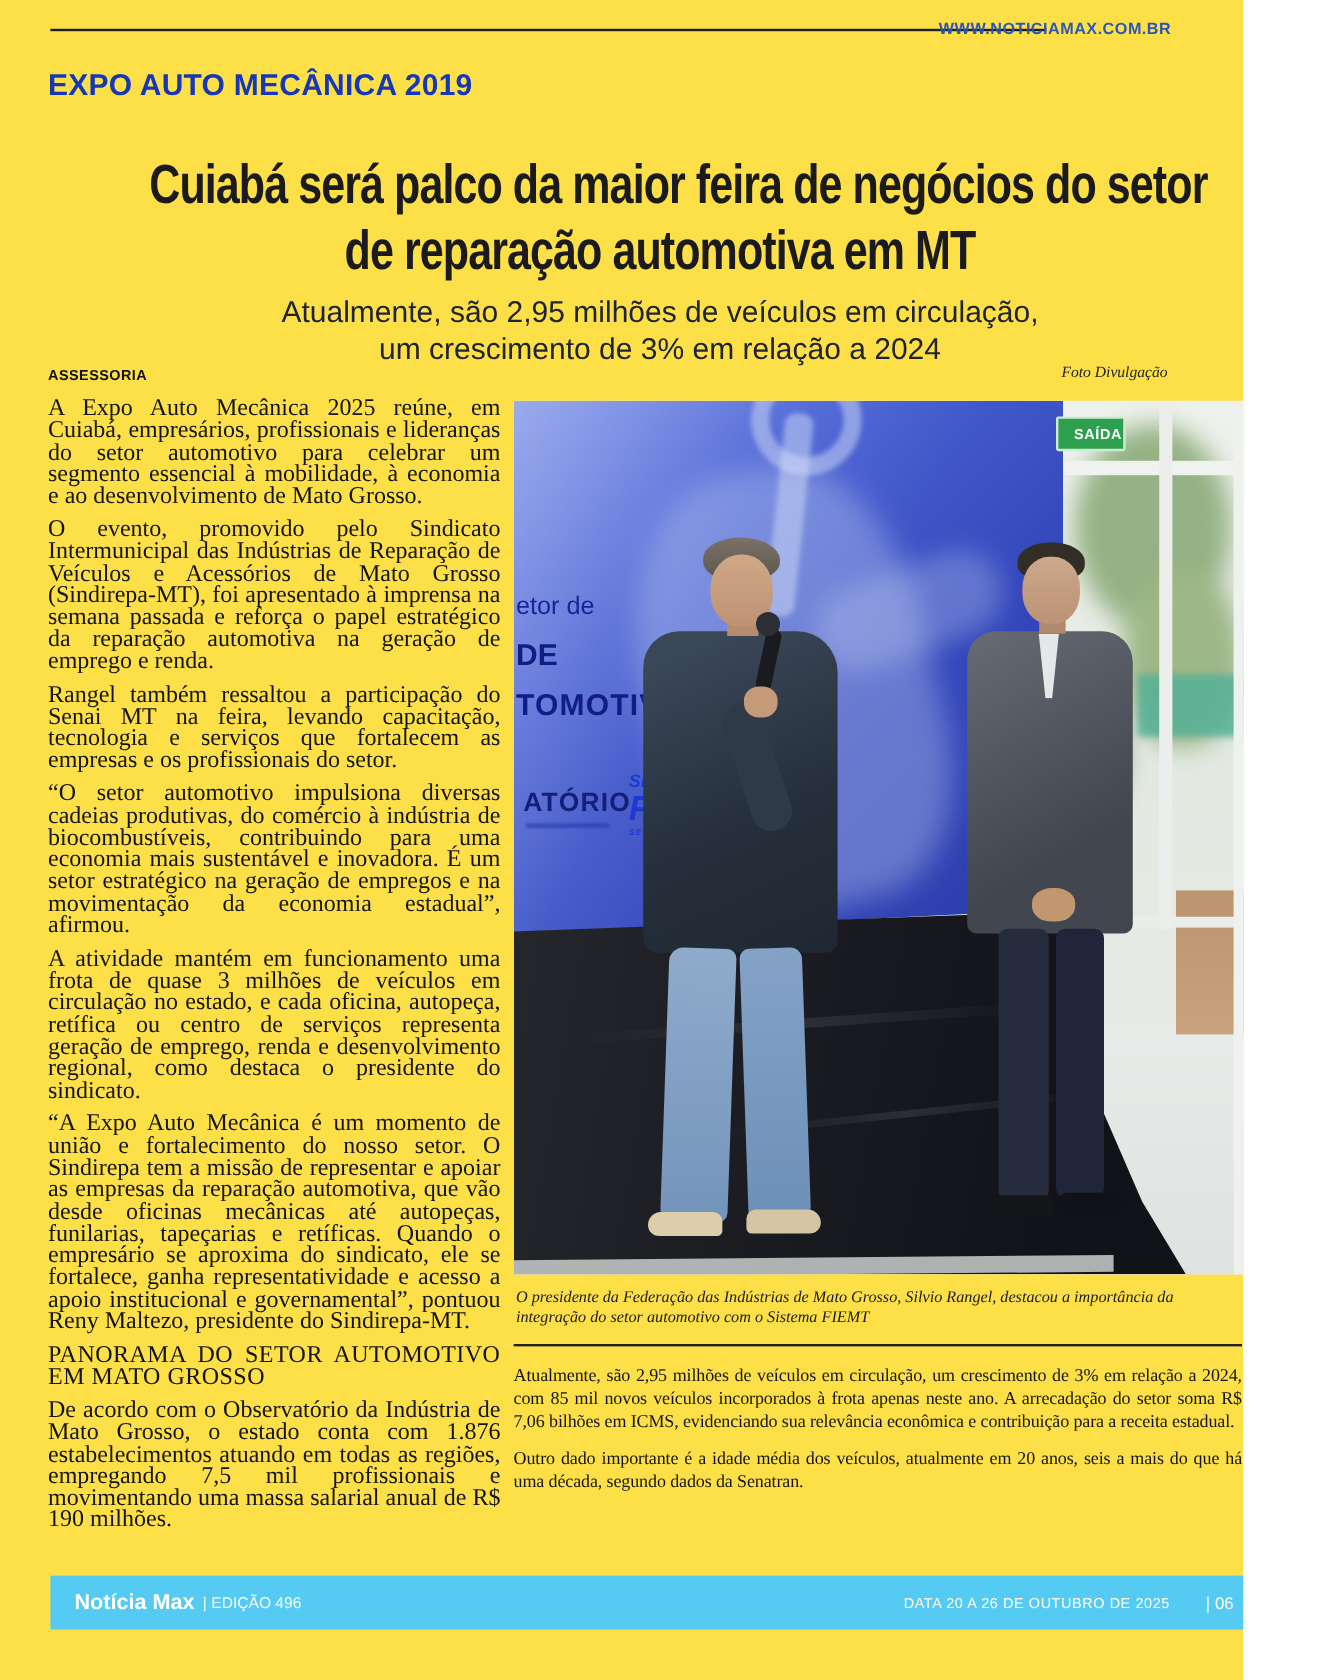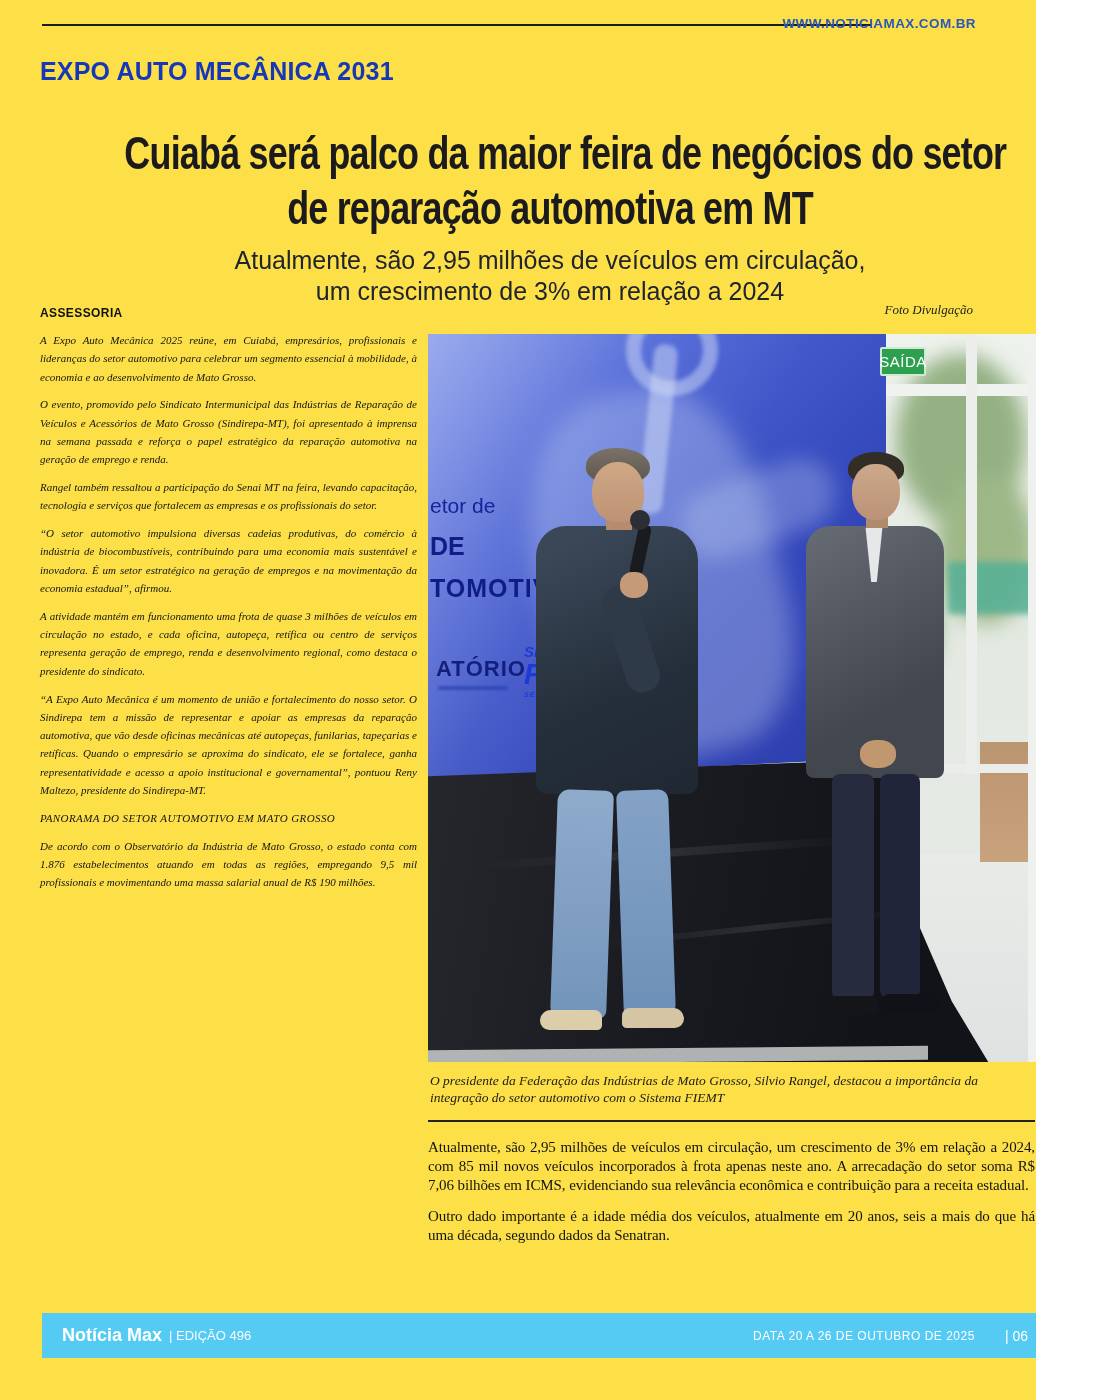--- a/index.html
+++ b/index.html
@@ -16,22 +16,22 @@
             font-family:"Liberation Sans",sans-serif;font-weight:700;color:#1b1b1d;}
   .headline .hl{display:inline-block;transform:scaleX(.78);transform-origin:center;
                 white-space:nowrap;font-size:46px;line-height:55px;letter-spacing:-1px;}
   .subhead{position:absolute;left:0;top:245px;width:1100px;text-align:center;
            font-family:"Liberation Sans",sans-serif;font-size:25px;line-height:31px;color:#20242e;}
   .byline{position:absolute;left:40px;top:306px;font-family:"Liberation Sans",sans-serif;
           font-weight:700;font-size:12px;letter-spacing:.4px;color:#111;}
   .photo-credit{position:absolute;right:63px;top:302px;font-style:italic;font-size:13px;color:#222;}
 
   
-  .left-col{position:absolute;left:40px;top:331px;width:377px;font-size:11px;
-            line-height:18.3px;text-align:justify;font-style:italic;}
+  .left-col{position:absolute;left:40px;top:331px;width:377px;font-size:20px;
+            line-height:18.3px;text-align:justify;}
   .left-col p{margin:0 0 9.5px 0;}
   .section-heading{letter-spacing:.4px;}
 
   
   .photo{position:absolute;left:428px;top:334px;width:609px;height:728px;overflow:hidden;
          background:#e7ebe6;}
   .photo *{position:absolute;}
   .screen{left:0;top:0;width:458px;height:446px;z-index:1;
           clip-path:polygon(0 0,100% 0,100% 95%,0 100%);
           background:linear-gradient(135deg,#6f86e6 0%,#4a62d4 30%,#3347bb 65%,#2c3ba8 100%);}
@@ -74,22 +74,22 @@
          background:linear-gradient(#b9906a,#c79f77);opacity:.95;}
   .glass-floor{left:0;top:520px;width:151px;height:208px;
          background:linear-gradient(#e9ebe9,#dfe2e0);}
   .frame-h1{left:0;top:50px;width:151px;height:12px;background:#f0f2f0;}
   .frame-h2{left:0;top:430px;width:151px;height:9px;background:#eaede9;}
   .frame-v1{left:80px;top:0;width:11px;height:440px;background:#eceeeb;}
   .frame-v2{left:142px;top:0;width:9px;height:728px;background:#eff1ef;}
 
   .exit-sign{left:452px;top:13px;width:42px;height:25px;background:#2da04f;z-index:4;
          border:2px solid #cfe9d2;border-radius:2px;display:flex;align-items:center;
-         justify-content:center;font-family:"Liberation Sans",sans-serif;font-size:15px;
-         font-weight:400;color:#ffffff;letter-spacing:.5px;}
+         justify-content:center;font-family:"Liberation Sans",sans-serif;font-size:12px;
+         font-weight:700;color:#ffffff;letter-spacing:.5px;padding-left:12px;}
 
   .stage{left:0;top:424px;width:609px;height:304px;z-index:2;
          background:linear-gradient(100deg,#26272c 0%,#1a1b20 40%,#121318 75%);
          clip-path:polygon(0 6%,75.2% .5%,76.5% 26%,79.5% 50%,86% 80%,92% 100%,0 100%);}
   .fold1{left:8%;top:30%;width:62%;height:8px;opacity:.6;transform:rotate(-4deg);
          background:linear-gradient(90deg,rgba(0,0,0,0),#3a3c42,rgba(0,0,0,0));}
   .fold2{left:28%;top:55%;width:52%;height:6px;opacity:.5;transform:rotate(-6deg);
          background:linear-gradient(90deg,rgba(0,0,0,0),#41434a,rgba(0,0,0,0));}
   .stage-edge{left:0;top:714px;width:500px;height:14px;background:#c9cecd;opacity:.85;
          z-index:3;transform:skewY(-.5deg);}
@@ -151,21 +151,21 @@
   .page-num{margin-left:30px;margin-right:12px;font-size:14px;}
 </style>
 </head>
 <body>
 
 <div class="page">
 
   <div class="top-rule"></div>
   <div class="site-url">WWW.NOTICIAMAX.COM.BR</div>
 
-  <div class="kicker">EXPO AUTO MECÂNICA 2031</div>
+  <div class="kicker">EXPO AUTO MECÂNICA 2019</div>
 
   <div class="headline">
     <div><span class="hl">Cuiabá será palco da maior feira de negócios do setor</span></div>
     <div><span class="hl">de reparação automotiva em MT</span></div>
   </div>
 
   <div class="subhead">
     <div>Atualmente, são 2,95 milhões de veículos em circulação,</div>
     <div>um crescimento de 3% em relação a 2024</div>
   </div>
@@ -174,21 +174,21 @@
   <div class="photo-credit">Foto Divulgação</div>
 
   <div class="left-col">
     <p>A Expo Auto Mecânica 2025 reúne, em Cuiabá, empresários, profissionais e lideranças do setor automotivo para celebrar um segmento essencial à mobilidade, à economia e ao desenvolvimento de Mato Grosso.</p>
     <p>O evento, promovido pelo Sindicato Intermunicipal das Indústrias de Reparação de Veículos e Acessórios de Mato Grosso (Sindirepa-MT), foi apresentado à imprensa na semana passada e reforça o papel estratégico da reparação automotiva na geração de emprego e renda.</p>
     <p>Rangel também ressaltou a participação do Senai MT na feira, levando capacitação, tecnologia e serviços que fortalecem as empresas e os profissionais do setor.</p>
     <p>“O setor automotivo impulsiona diversas cadeias produtivas, do comércio à indústria de biocombustíveis, contribuindo para uma economia mais sustentável e inovadora. É um setor estratégico na geração de empregos e na movimentação da economia estadual”, afirmou.</p>
     <p>A atividade mantém em funcionamento uma frota de quase 3 milhões de veículos em circulação no estado, e cada oficina, autopeça, retífica ou centro de serviços representa geração de emprego, renda e desenvolvimento regional, como destaca o presidente do sindicato.</p>
     <p>“A Expo Auto Mecânica é um momento de união e fortalecimento do nosso setor. O Sindirepa tem a missão de representar e apoiar as empresas da reparação automotiva, que vão desde oficinas mecânicas até autopeças, funilarias, tapeçarias e retíficas. Quando o empresário se aproxima do sindicato, ele se fortalece, ganha representatividade e acesso a apoio institucional e governamental”, pontuou Reny Maltezo, presidente do Sindirepa-MT.</p>
     <p class="section-heading">PANORAMA DO SETOR AUTOMOTIVO EM MATO GROSSO</p>
-    <p>De acordo com o Observatório da Indústria de Mato Grosso, o estado conta com 1.876 estabelecimentos atuando em todas as regiões, empregando 9,5 mil profissionais e movimentando uma massa salarial anual de R$ 190 milhões.</p>
+    <p>De acordo com o Observatório da Indústria de Mato Grosso, o estado conta com 1.876 estabelecimentos atuando em todas as regiões, empregando 7,5 mil profissionais e movimentando uma massa salarial anual de R$ 190 milhões.</p>
   </div>
 
   <div class="photo">
     <div class="screen">
       <div class="screen-sheen"></div>
       <div class="ghost-figure"></div>
       <div class="ghost-arm"></div>
       <div class="wrench-handle"></div>
       <div class="wrench-ring"></div>
       <div class="scr-t1">etor de</div>

